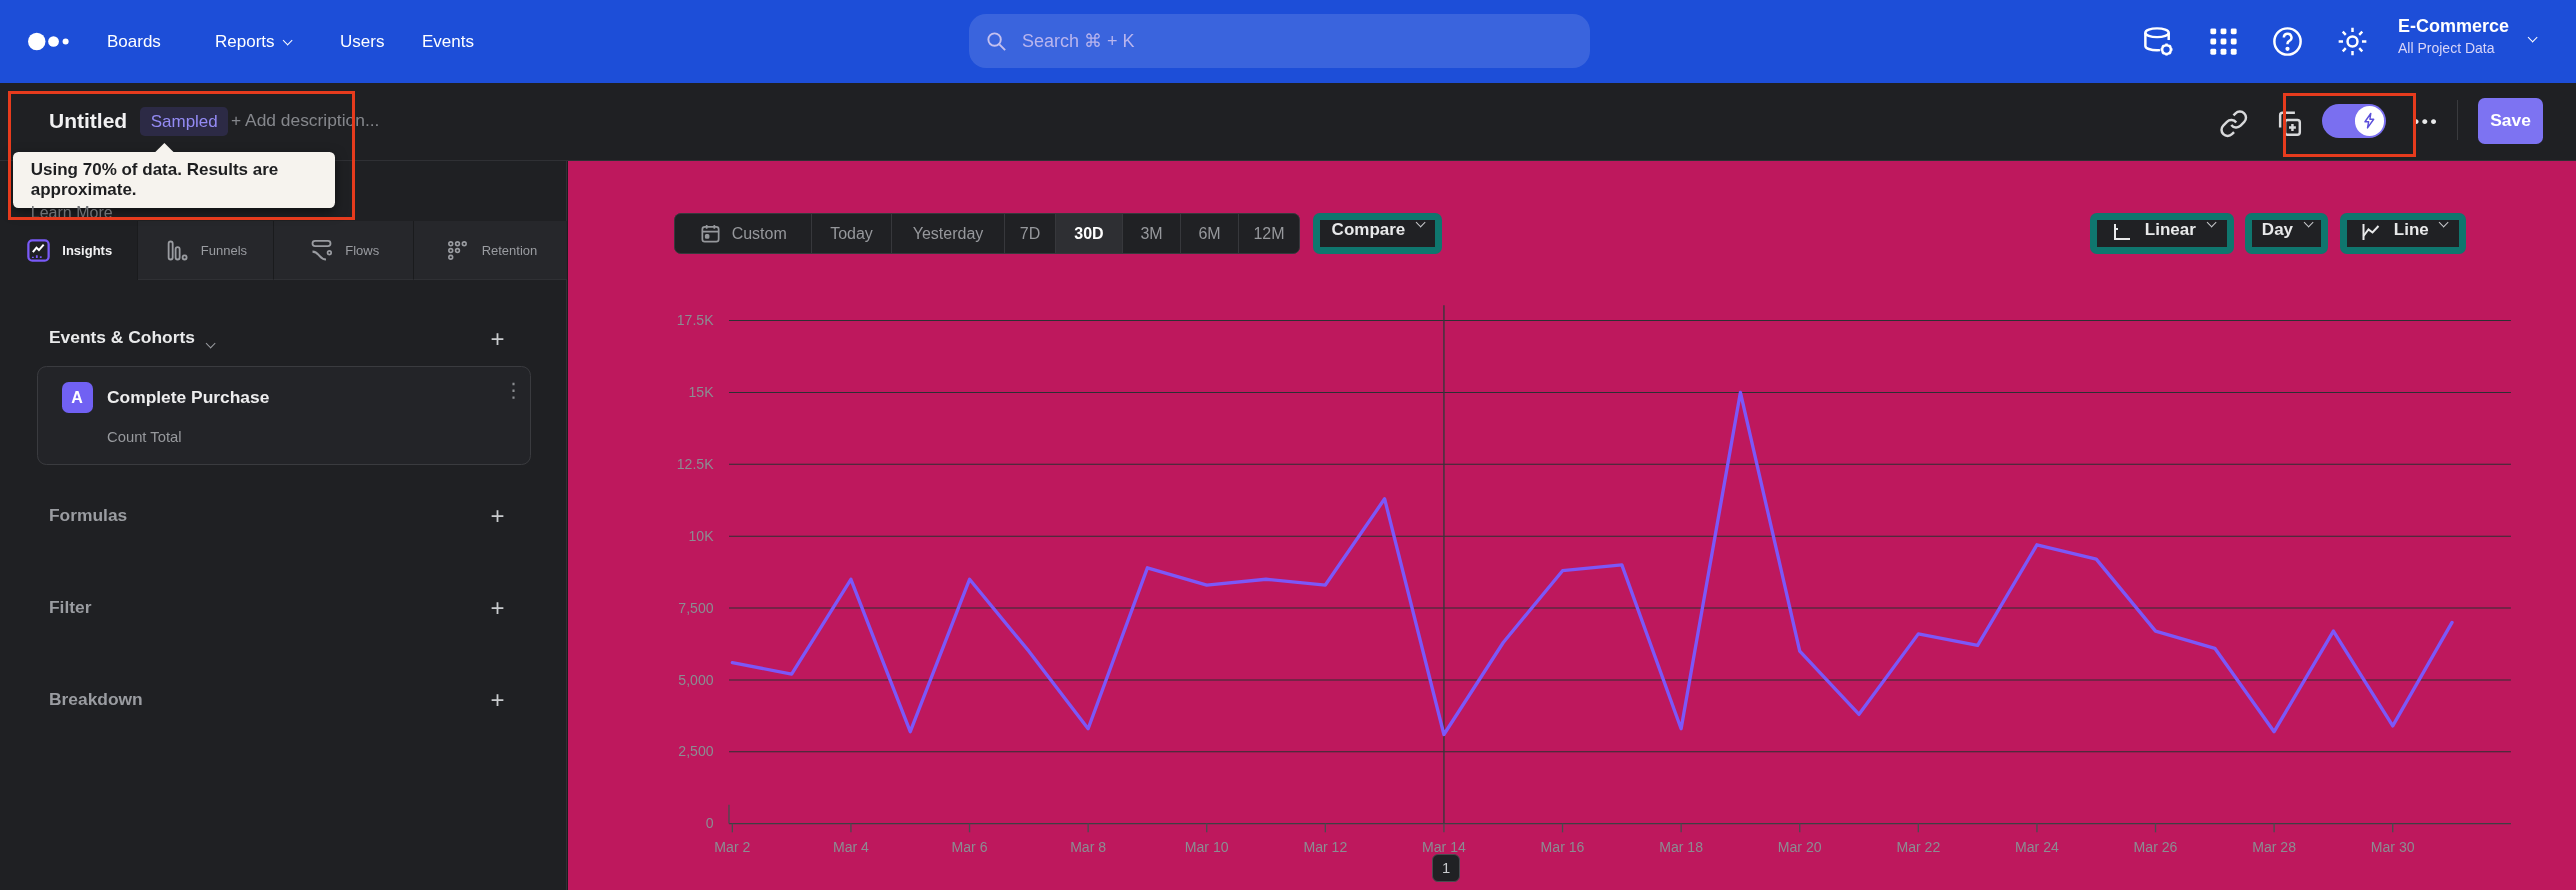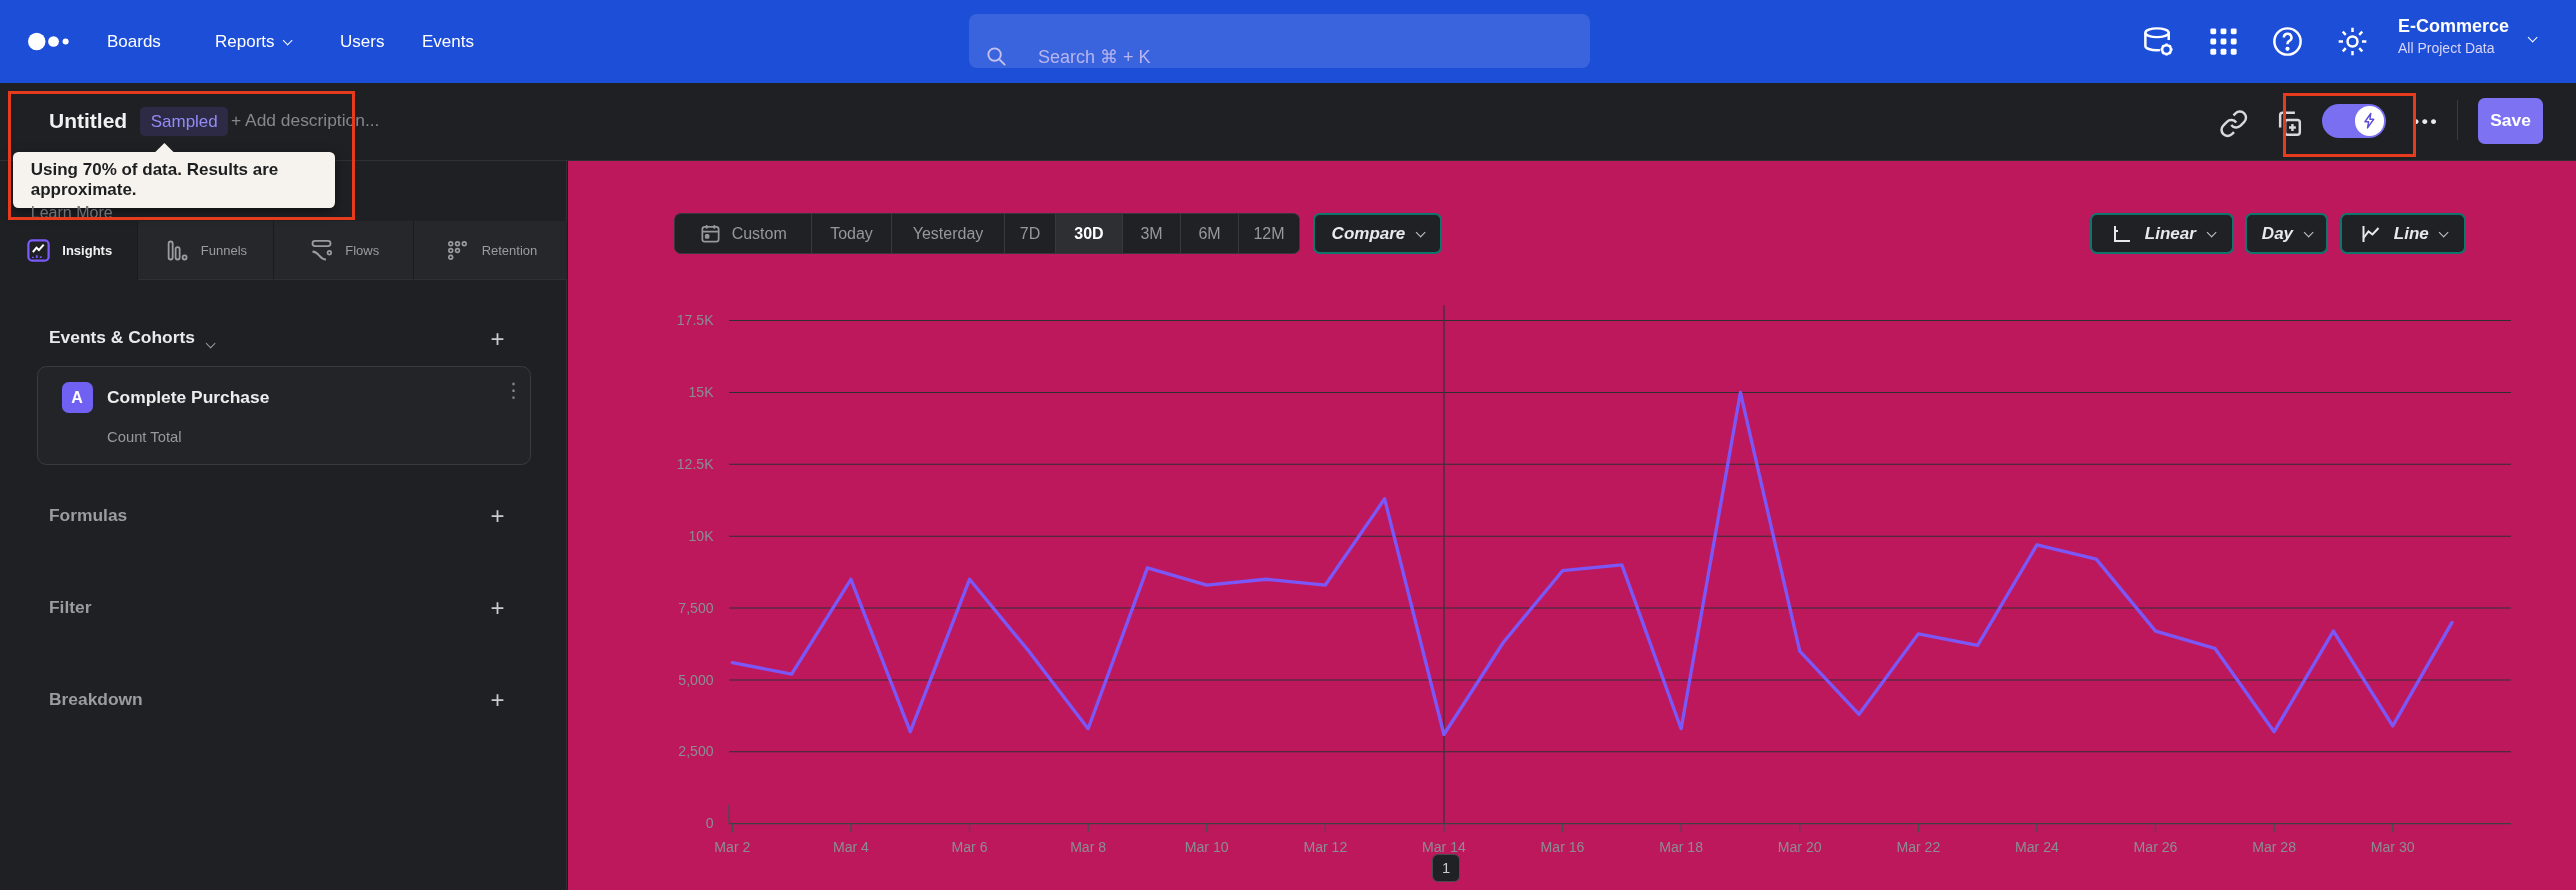--- a/index.html
+++ b/index.html
@@ -8,22 +8,22 @@
            font-family:"Liberation Sans", sans-serif; background:#1b1c1f; }
 
   
   .nav { position:absolute; left:0; top:0; width:2576px; height:83px; background:#1d4ed8;
          display:flex; align-items:center; }
   .logo { position:absolute; left:25.5px; top:28px; width:47px; height:27px; }
   .nav-item { position:absolute; top:0; height:83px; display:flex; align-items:center; gap:8px;
               color:#ffffff; font-size:17px; font-weight:500; cursor:pointer; }
   .chev { display:inline-block; width:7.4px; height:7.4px; border-right:1.7px solid currentColor;
           border-bottom:1.7px solid currentColor; transform:rotate(45deg) translateY(-1.3px); }
-  .searchbar { position:absolute; left:969px; top:14px; width:621px; height:54px; border-radius:8px;
-               background:rgba(255,255,255,0.13); display:flex; align-items:flex-end; padding:0 16px; gap:30px; }
+  .searchbar { position:absolute; left:969px; top:14px; width:621px; height:54px; border-radius:17px;
+               background:rgba(255,255,255,0.13); display:flex; align-items:center; padding:0 16px; gap:14px; }
   .searchbar .ph { color:#b9b5ee; font-size:18px; }
   .navicon { position:absolute; top:24px; width:35px; height:35px; color:#ffffff; cursor:pointer; }
   .navicon svg { width:35px; height:35px; }
   .project { position:absolute; left:2398px; top:16px; cursor:pointer; }
   .project .p1 { color:#ffffff; font-size:18px; font-weight:700; }
   .project .p2 { color:#d8d5f8; font-size:14px; margin-top:2.7px; }
   .project-chev { position:absolute; left:2528px; top:35px; color:#fff; }
 
   
   .titlebar { position:absolute; left:0; top:83px; width:2576px; height:78px; background:#1f2023;
@@ -85,23 +85,23 @@
 
   
   .main { position:absolute; left:568px; top:161px; width:2008px; height:729px; background:#be185d; }
   .segmented { position:absolute; left:106px; top:52px; height:41px; display:flex;
                border:1px solid #37383c; border-radius:6.7px; overflow:hidden; background:#202124; }
   .seg { height:100%; display:flex; align-items:center; justify-content:center; gap:9.4px;
          color:#96989c; font-size:16px; border-right:0.7px solid #37383c; cursor:pointer; }
   .seg:last-child { border-right:none; }
   .seg.active { background:#2e2f33; color:#ffffff; font-weight:700; }
   .seg svg { width:23px; height:23px; }
-  .ctl-btn { position:absolute; top:52px; height:41px; border:2px solid #0f766e; border-radius:6.7px;
+  .ctl-btn { position:absolute; top:52px; height:41px; border:7px solid #0f766e; border-radius:6.7px;
              background:#202124; color:#e8e9ea; font-size:17px; font-weight:600;
-             display:flex; align-items:center; justify-content:center; gap:10.7px; cursor:pointer;font-style:italic; }
+             display:flex; justify-content:center; gap:10.7px; cursor:pointer; }
   .ctl-btn svg { width:24px; height:24px; }
   .ctl-btn .chev { color:#c7c9cc; }
   .legend { position:absolute; left:107px; top:127px; width:1845px; height:24px; display:flex;
             align-items:center; justify-content:center; gap:9.4px; cursor:pointer; }
   .legend .swatch { width:17.4px; height:17.4px; border-radius:4.7px; background:#8059f7; }
   .legend .ltext { color:#c6c8cb; font-size:15.4px; }
   .chart-svg { position:absolute; left:0; top:0; width:2008px; height:729px; }
   .chart-svg text { font-family:"Liberation Sans", sans-serif; }
   .pagination { position:absolute; left:864px; top:693px; width:28px; height:28px; border:1px solid #4a4b4f;
                 border-radius:6px; color:#c9cbce; font-size:14.8px; display:flex; align-items:center;

